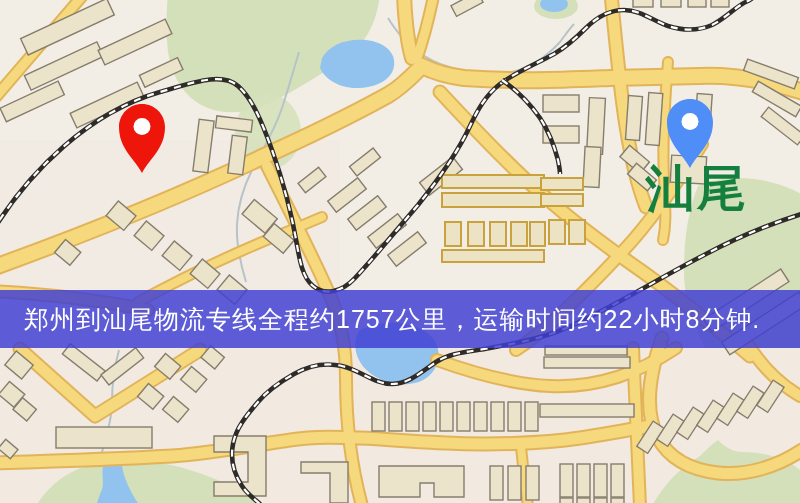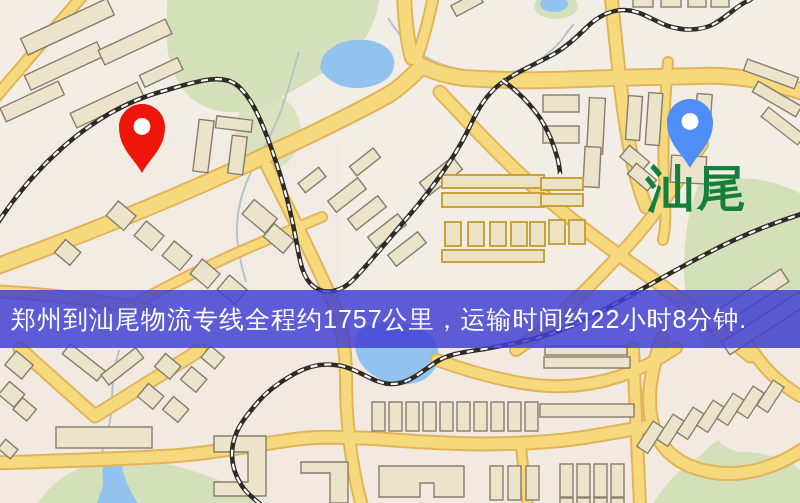--- a/index.html
+++ b/index.html
@@ -15,21 +15,21 @@
   .park{fill:#d4e0ba;stroke:none}
   .water{fill:#92c3ee;stroke:none}
   .stream{fill:none;stroke:#b6c3c9;stroke-width:2}
   .city-label{position:absolute;font-family:"Liberation Serif","DejaVu Serif",serif;
       font-weight:700;font-size:49px;letter-spacing:2px;line-height:1;white-space:nowrap;
       text-shadow:0 0 1px rgba(255,255,255,.3);}
   #label-origin{left:86px;top:172px;color:#e8100a;}
   #label-dest{left:634px;top:164px;color:#15803d;margin-left:12px;}
   .banner{position:absolute;left:0;top:290px;width:800px;height:58px;
       background:rgba(64,63,211,0.84);display:flex;align-items:center;
-      padding-left:11px;box-sizing:border-box;}
+      padding-left:24px;box-sizing:border-box;}
   .banner span{color:#fff;font-size:25px;letter-spacing:1px;white-space:nowrap;}
 </style>
 </head>
 <body>
 
 <div class="stage">
   <svg width="800" height="503" viewBox="0 0 800 503">
 
     <rect x="0" y="0" width="800" height="503" fill="#f3eee5"></rect>
     <rect x="0" y="330" width="800" height="173" fill="#f2d6d2" opacity="0.20"></rect>

